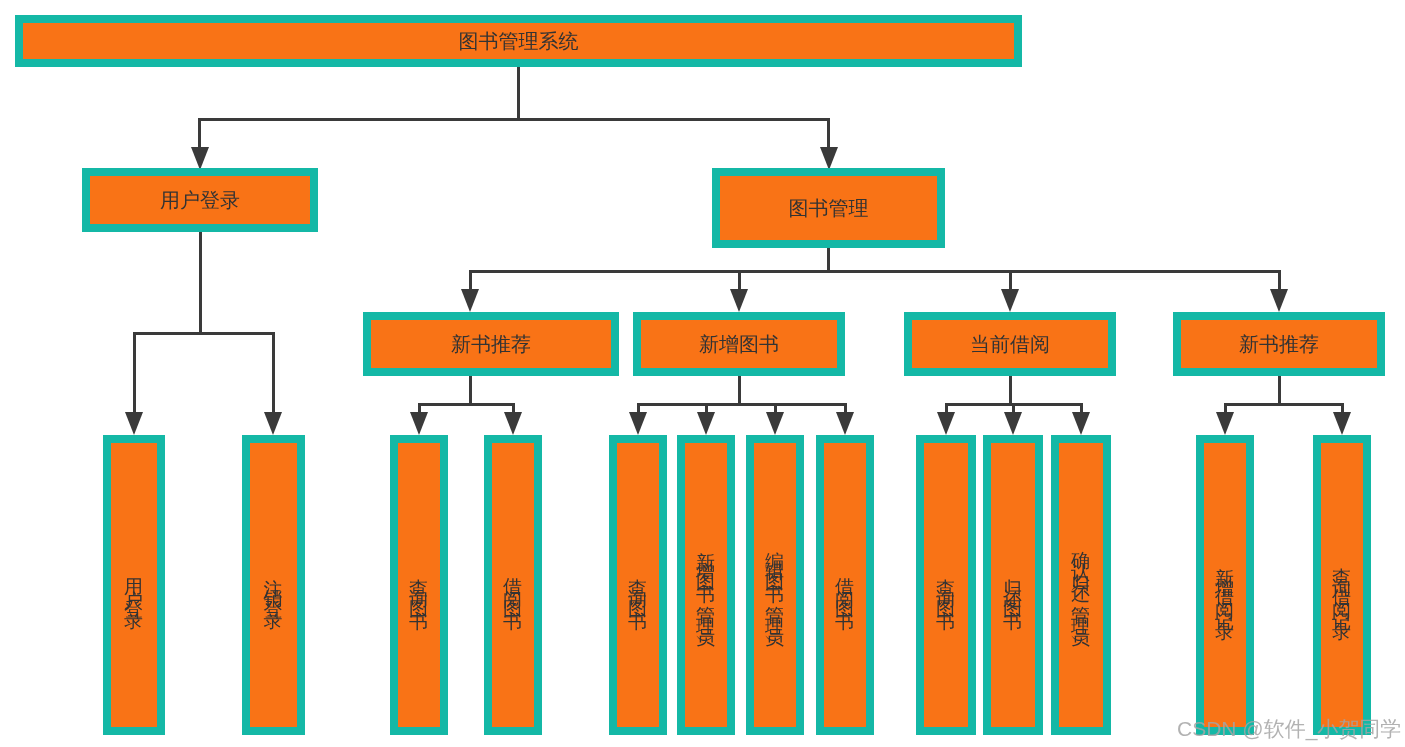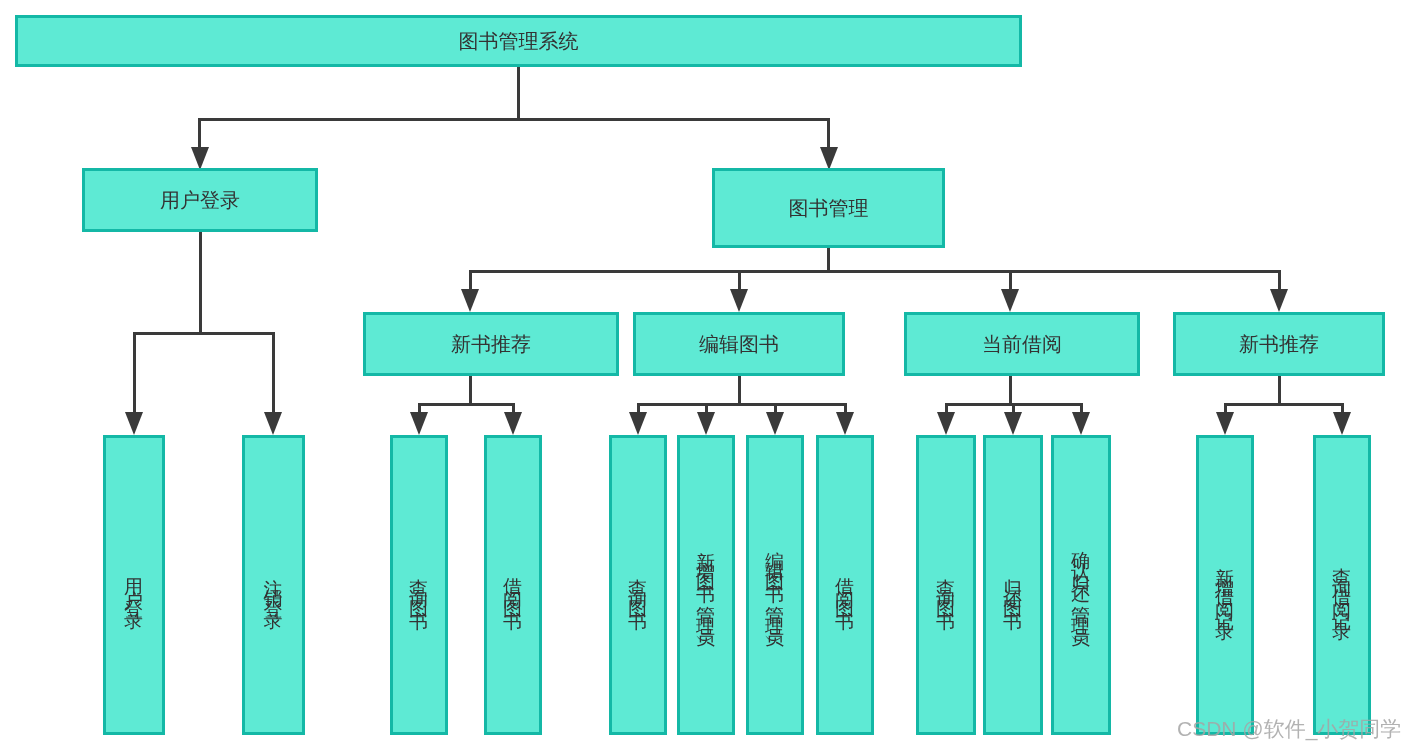--- a/index.html
+++ b/index.html
@@ -6,22 +6,22 @@
   .stage{
     position:relative;
     width:1405px;height:747px;
     background:#ffffff;
     overflow:hidden;
     font-family:"Liberation Sans","DejaVu Sans",sans-serif;
   }
   .box{
     position:absolute;
     box-sizing:border-box;
-    border:3px solid #14b8a6;
-    background:#5eead4;
+    border:8px solid #14b8a6;
+    background:#f97316;
     display:flex;
     align-items:center;
     justify-content:center;
     font-size:20px;
     color:#333333;
     z-index:2;
   }
   .vbox span{
     writing-mode:vertical-lr;
     text-orientation:mixed;
@@ -50,22 +50,22 @@
 <body>
 
 <div class="stage">
 
   <div class="box" style="left:15px;top:15px;width:1007px;height:52px">图书管理系统</div>
 
   <div class="box" style="left:82px;top:168px;width:236px;height:64px">用户登录</div>
   <div class="box" style="left:712px;top:168px;width:233px;height:80px">图书管理</div>
 
   <div class="box" style="left:363px;top:312px;width:256px;height:64px">新书推荐</div>
-  <div class="box" style="left:633px;top:312px;width:212px;height:64px">编辑图书</div>
-  <div class="box" style="left:904px;top:312px;width:236px;height:64px">当前借阅</div>
+  <div class="box" style="left:633px;top:312px;width:212px;height:64px">新增图书</div>
+  <div class="box" style="left:904px;top:312px;width:212px;height:64px">当前借阅</div>
   <div class="box" style="left:1173px;top:312px;width:212px;height:64px">新书推荐</div>
 
   <div class="box vbox" style="left:103px;top:435px;width:62px;height:300px">
       <span>用户登录</span>
     </div>
   <div class="box vbox" style="left:242px;top:435px;width:63px;height:300px">
       <span>注销登录</span>
     </div>
 
   <div class="box vbox" style="left:390px;top:435px;width:58px;height:300px">

